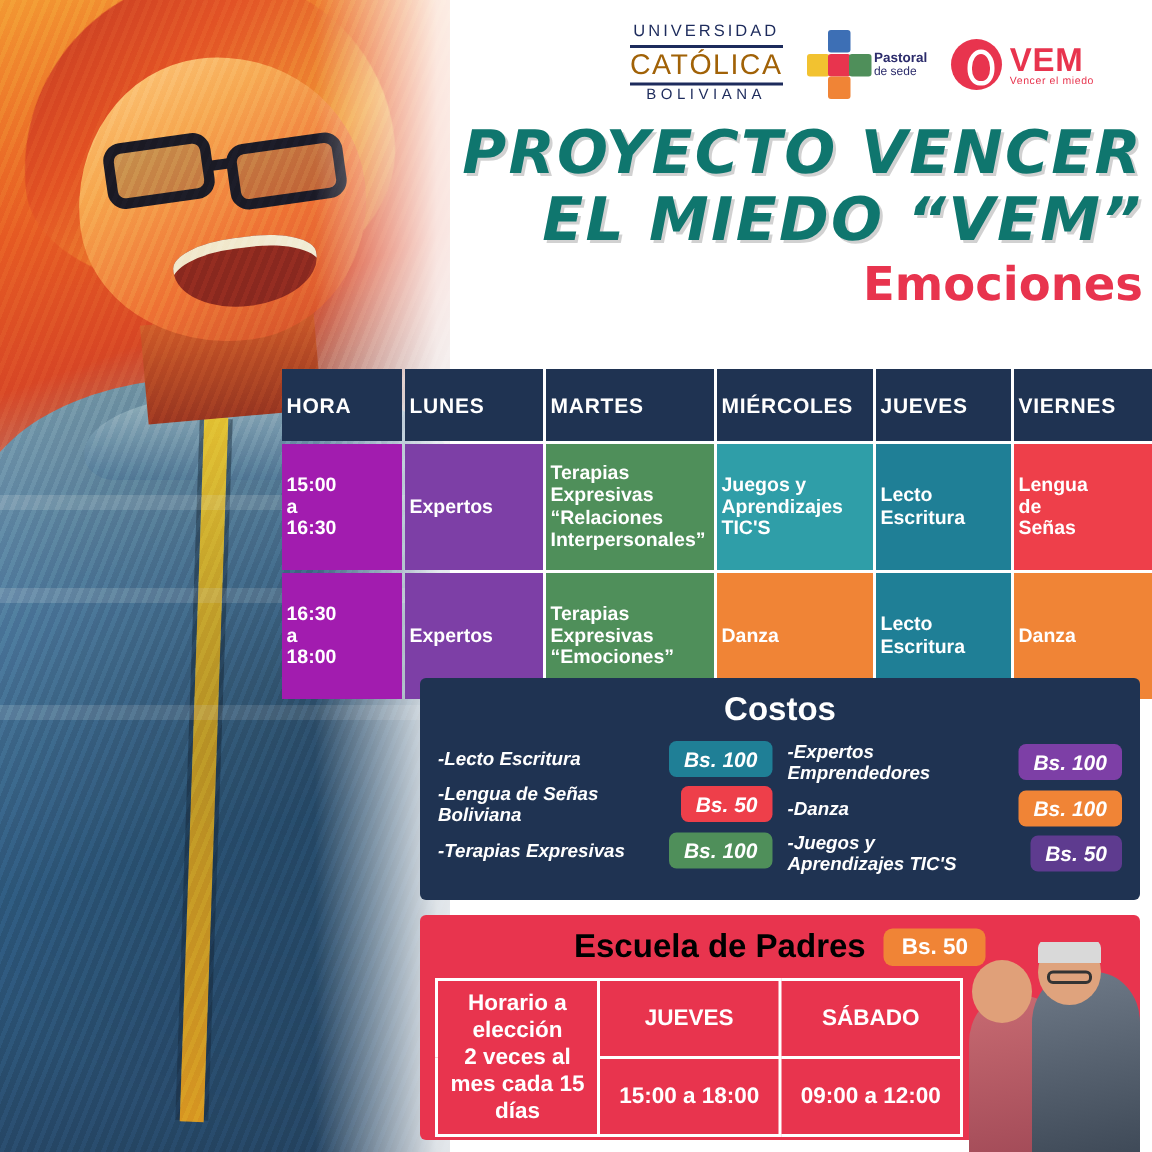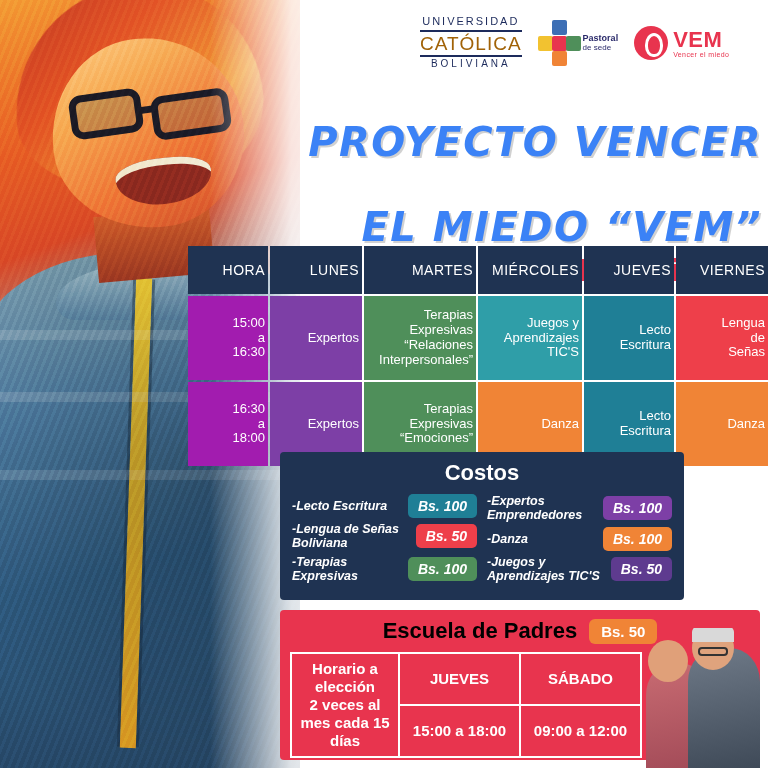--- a/index.html
+++ b/index.html
@@ -131,54 +131,53 @@
   .vem-txt .v1 { font-size:22px; font-weight:bold; color:#e8344e; letter-spacing:0.5px; }
   .vem-txt .v2 { font-size:7px; color:#e8344e; letter-spacing:.4px; }
 
   
   .title-wrap {
     position:absolute; left:280px; top:80px; width:482px; text-align:right;
   }
   .title1, .title2 {
     font-family:"DejaVu Sans", sans-serif;
     font-weight:bold; font-style:italic;
-    color:#3b82f6;
+    color:#0f766e;
     font-size:40px; letter-spacing:1.5px; line-height:1.12;
     text-shadow: 2px 2px 0 rgba(0,0,0,.18);
     white-space:nowrap;
-    margin-top:40px;
   }
   .title3 {
     font-family:"DejaVu Sans", sans-serif;
     font-weight:bold; color:#e8344e; font-size:31px; margin-top:2px;
   }
 
   
   .schedule {
     position:absolute; left:186px; top:244px; width:574px;
     border-collapse:separate; border-spacing:2px;
     table-layout:fixed;
   }
   .schedule th, .schedule td {
-    color:#fff; text-align:right; vertical-align:middle;
-    font-size:13px; font-weight:normal; line-height:1.15;
+    color:#fff; text-align:left; vertical-align:middle;
+    font-size:13px; font-weight:bold; line-height:1.15;
     padding:4px 3px;
   }
   .schedule thead th { background:#1f3352; height:48px; font-size:14px; letter-spacing:.5px; }
   .hora-cell { background:#a21caf; font-size:13px; height:84px; }
   .c-exp { background:#7d3fa6; }
   .c-ter { background:#4f8f5a; }
   .c-tic { background:#2f9ea8; }
   .c-lec { background:#1f7f96; }
   .c-len { background:#ee3f4a; }
   .c-dan { background:#f08436; }
 
   
   .costos {
-    position:absolute; left:280px; top:452px; width:404px; height:148px;
+    position:absolute; left:280px; top:452px; width:480px; height:148px;
     background:#1f3352; border-radius:4px; padding:8px 12px 10px;
   }
   .costos h2 {
     margin:0 0 8px; text-align:center; color:#fff;
     font-size:22px; font-weight:bold;
   }
   .cost-cols { display:flex; gap:10px; }
   .cost-col { flex:1; display:flex; flex-direction:column; gap:4px;font-style:italic; }
   .cost-row { display:flex; align-items:center; justify-content:space-between; gap:6px; }
   .cost-label { color:#fff; font-size:12.5px; font-weight:bold; line-height:1.15; }

